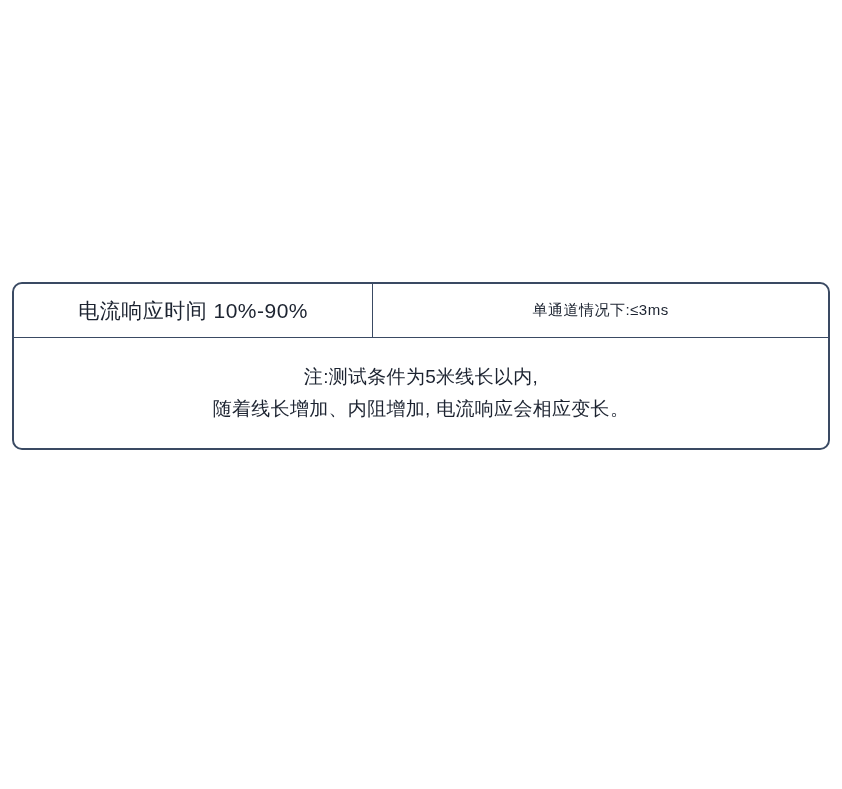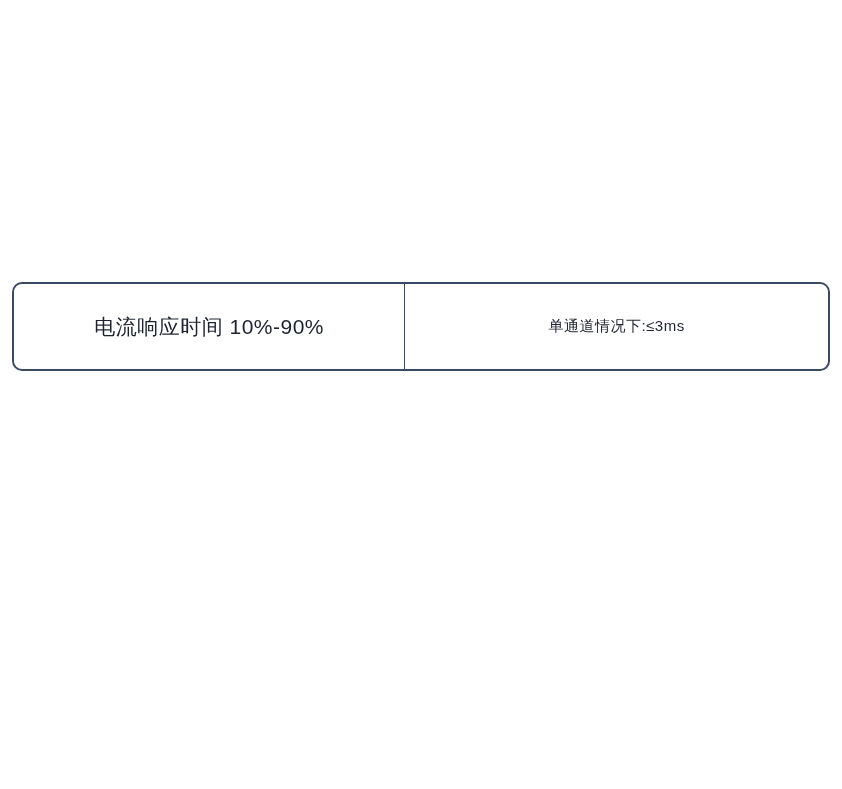--- a/index.html
+++ b/index.html
@@ -40,21 +40,21 @@
     border-radius: 10px;
     box-sizing: border-box;
     background: #fff;
   }
   .spec-table {
     border: none;
   }
 
   .spec-table td {
     border: 1px solid #3a4a63;
-    padding: 16px;
+    padding: 0;
     vertical-align: middle;
     text-align: center;
   }
   
   .spec-table tr:first-child td {
     border-top: none;
   }
   .spec-table tr:last-child td {
     border-bottom: none;
   }
@@ -93,15 +93,21 @@
 </head>
 <body>
 
 <div id="spec-table-wrap">
   <table class="spec-table">
     <tbody>
       <tr>
         <td class="cell-label">电流响应时间  10%-90%</td>
         <td class="cell-value">单通道情况下:≤3ms</td>
       </tr>
+      <tr>
+        <td class="note-cell" colspan="2">
+          <div class="note-line">注:测试条件为5米线长以内,</div>
+          <div class="note-line">随着线长增加、内阻增加, 电流响应会相应变长。</div>
+        </td>
+      </tr>
     </tbody>
   </table>
 </div>
 
 </body></html>

